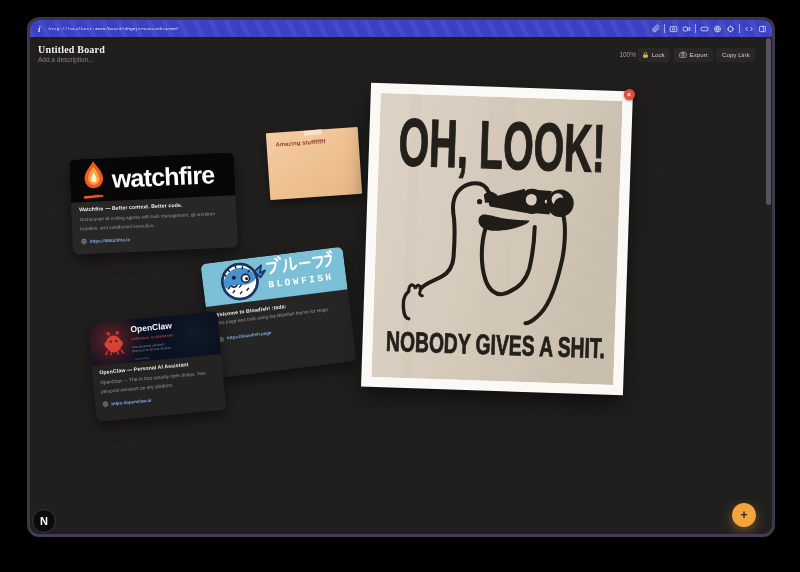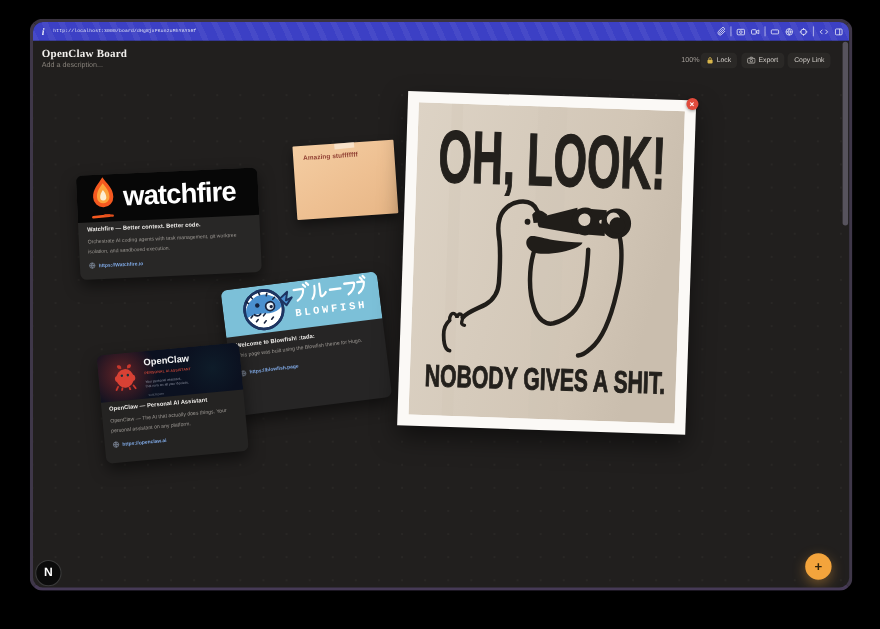--- a/index.html
+++ b/index.html
@@ -135,21 +135,21 @@
         <span class="sep"></span>
         <svg width="10" height="8" viewBox="0 0 24 24" fill="none" stroke="#eceef8" stroke-width="2.4">
             <path d="M8 6l-6 6 6 6 M16 6l6 6-6 6"></path>
           </svg>
         <svg width="9" height="8" viewBox="0 0 24 24" fill="none" stroke="#eceef8" stroke-width="2.2">
             <rect x="3" y="4" width="18" height="16" rx="2.5"></rect>
             <path d="M14.5 4v16"></path>
           </svg>
       </span>
     </div>
-    <div class="title">OpenClaw Board</div>
+    <div class="title">Untitled Board</div>
     <div class="sub">Add a description...</div>
     <div id="tbr">
       <span class="pct">100%</span>
       <div class="btn"><svg class="g6" width="7" height="8" viewBox="0 0 24 24">
             <rect x="4" y="10" width="16" height="11" rx="2.5" fill="#d9b64a"></rect>
             <path d="M8 10V7a4 4 0 0 1 8 0v3" fill="none" stroke="#d9b64a" stroke-width="2.6"></path>
           </svg>Lock</div>
       <div class="btn"><svg class="g6" width="8" height="8" viewBox="0 0 24 24" fill="none" stroke="#c9c5c0" stroke-width="2">
             <rect x="2" y="6" width="20" height="13" rx="2.5"></rect>
             <circle cx="12" cy="12.5" r="3.5"></circle>

